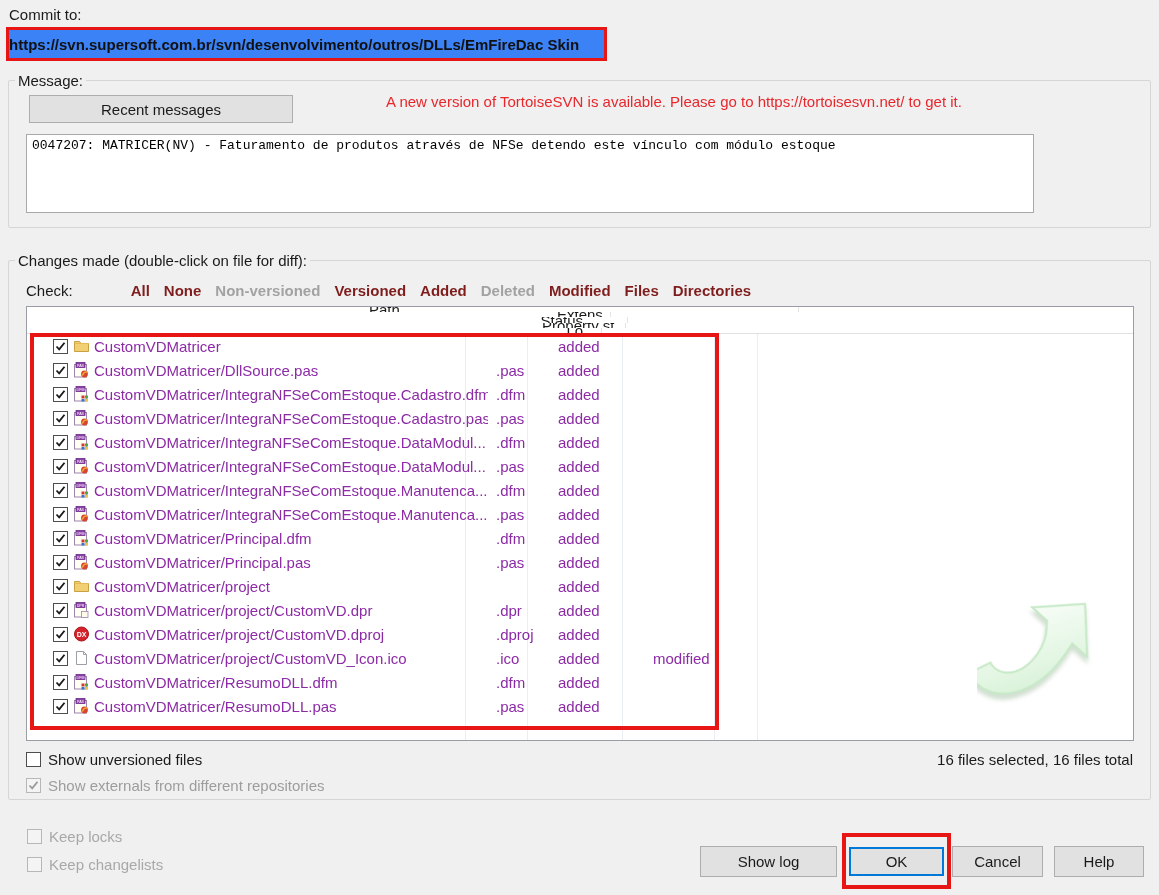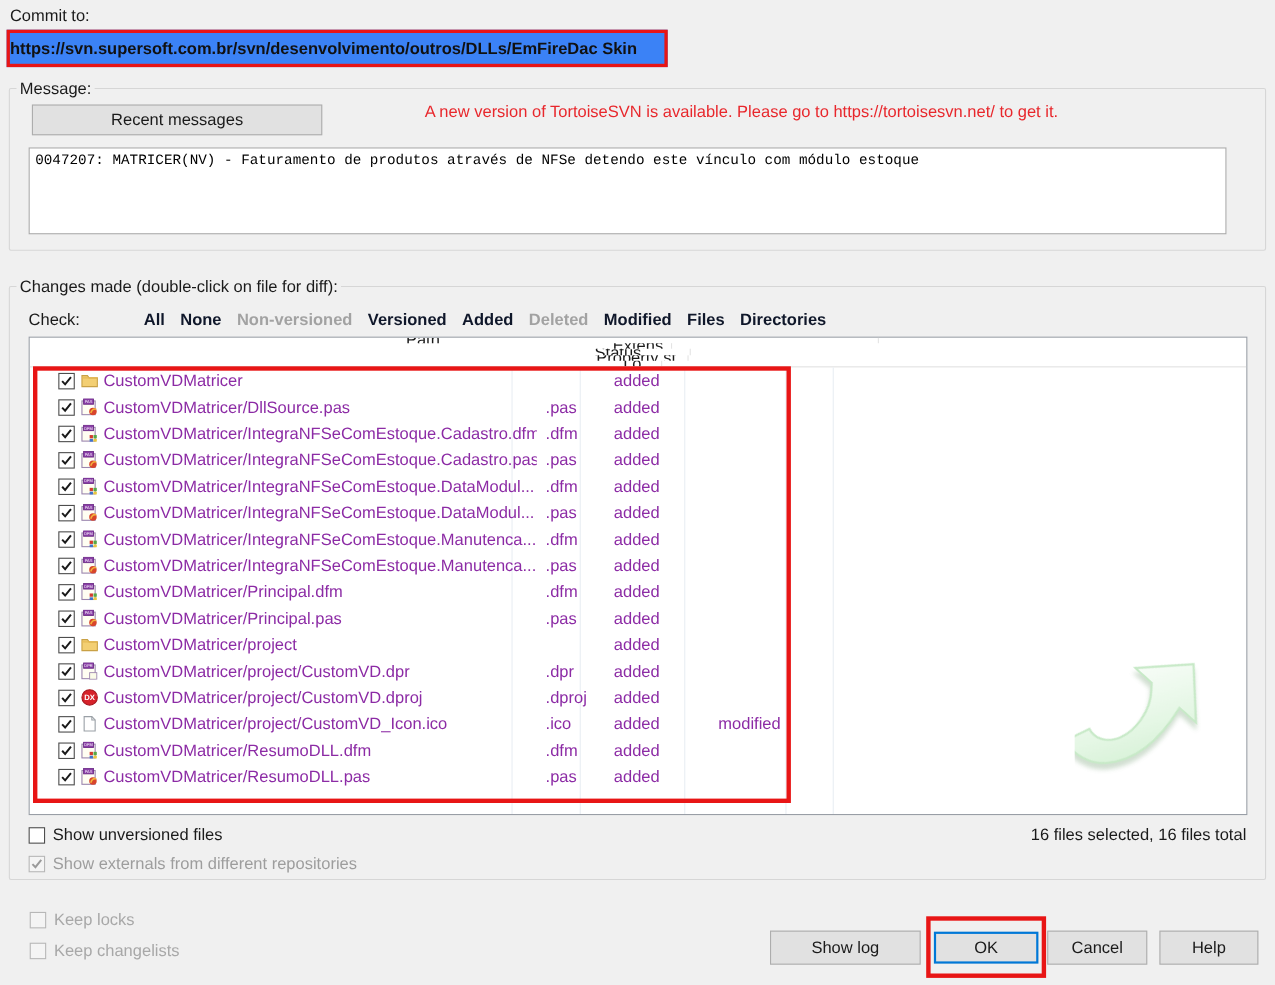--- a/index.html
+++ b/index.html
@@ -36,33 +36,33 @@
   #recent-messages-btn {
     left:20px; top:14px; width:264px; height:28px;
     background:#e1e1e1; border:1px solid #adadad;
     font-family:"Liberation Sans", sans-serif; font-size:15px; color:#1a1a1a;
   }
   #update-notice {
     left:300px; top:12px; width:730px; text-align:center;
     color:#e8272c;
   }
   #message-text {
-    left:17px; top:53px; width:1089px; height:79px;
+    left:17px; top:53px; width:1008px; height:79px;
     background:#fff; border:1px solid #a9a9a9;
     font-family:"Liberation Mono","DejaVu Sans Mono",monospace;
     font-size:13px; padding:3px 5px; color:#000;
     white-space:pre; overflow:hidden;
   }
 
   #changes-group { left:8px; top:260px; width:1143px; height:540px; }
 
   
   #check-row { left:17px; top:21px; display:flex; align-items:center;gap:38px; }
   #check-row .check-label { margin-right:20px; }
-  .check-link { font-weight:bold; margin-right:14px; color:#0f172a; cursor:pointer; }
+  .check-link { font-weight:bold; margin-right:14px; color:#7f1d1d; cursor:pointer; }
   .check-link.disabled { color:#a2a2a2; cursor:default; }
 
   
   #file-table {
     left:17px; top:45px; width:1108px; height:435px;
     background:#fff; border:1px solid #999ea6; overflow:hidden;
   }
   #table-header { display:flex; height:27px; align-items:center; border-bottom:1px solid #e1e1e1;flex-direction:column; }
   .hcell { padding-left:8px; white-space:nowrap; overflow:hidden; height:100%; display:flex; align-items:center; border-right:1px solid #e4e4e4; }
   .hcell.c-path { width:438px; }

